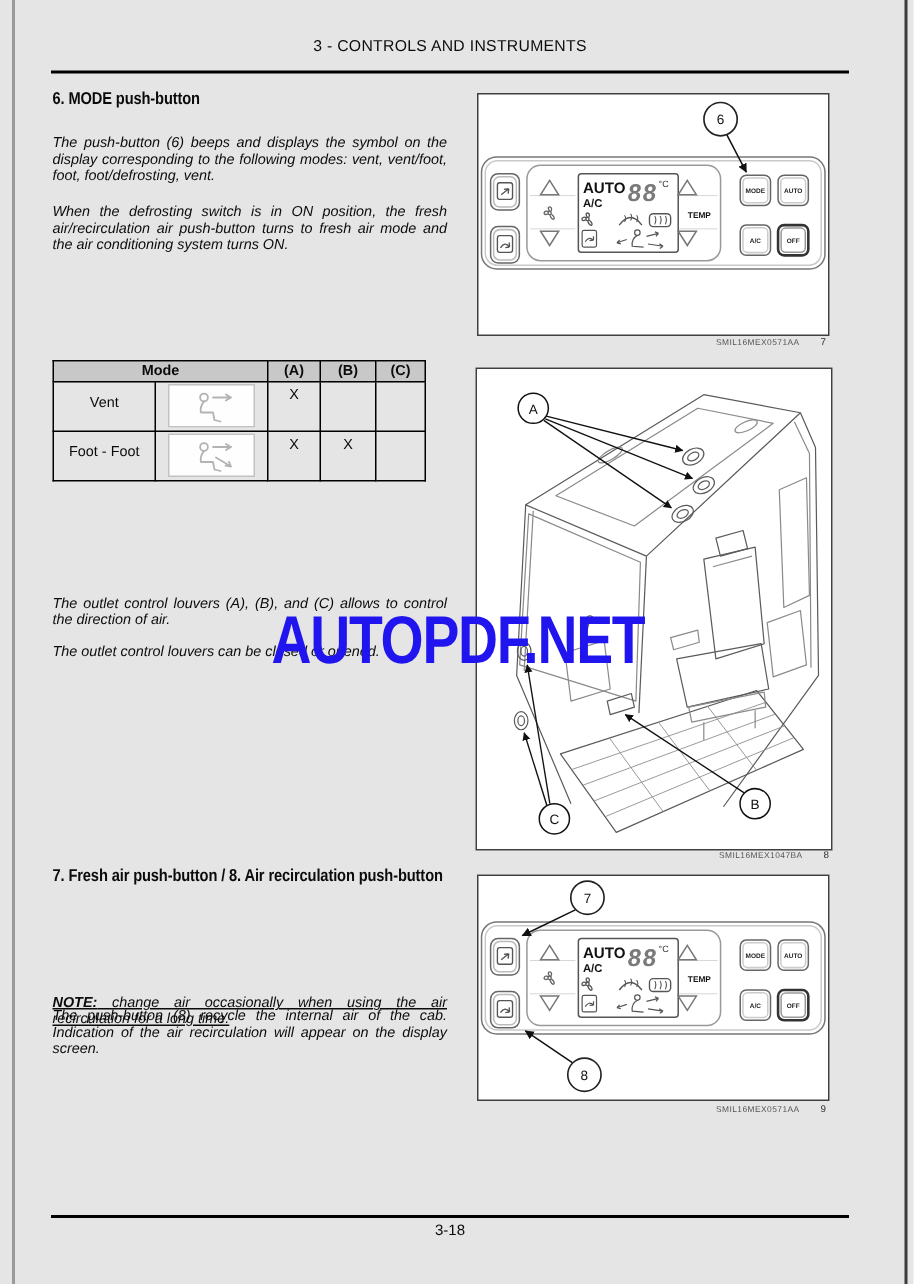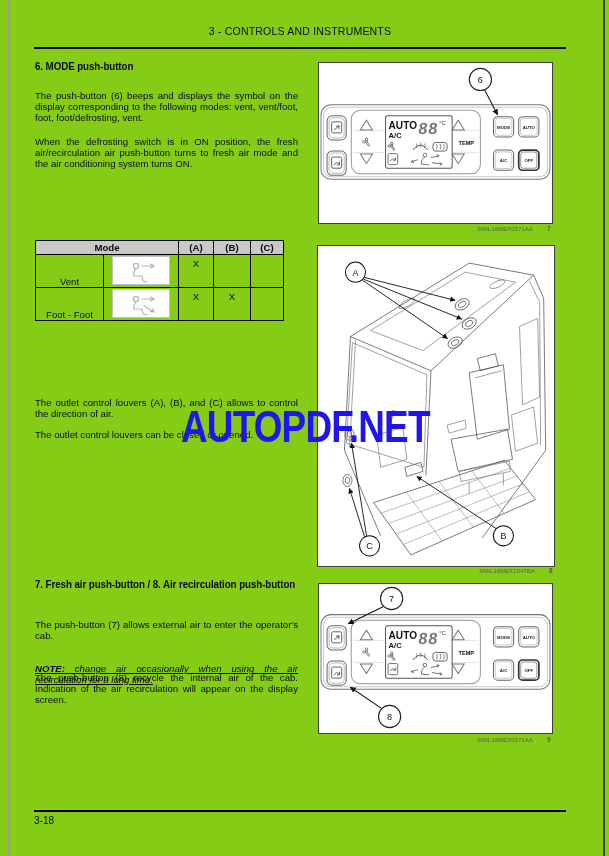--- a/index.html
+++ b/index.html
@@ -1,43 +1,43 @@
 <!DOCTYPE html>
 <html><head>
 <meta charset="utf-8">
 <style>
   html,body { margin:0; padding:0; background:#ffffff; }
-  #page { position:relative; width:609px; height:856px; background:#84cc16;
+  #page { position:relative; width:609px; height:856px; background:#e5e5e5;
           font-family:"Liberation Sans", sans-serif; color:#0b0b0b; overflow:hidden; }
 
   .edge-left  { position:absolute; left:8px;  top:0; width:2px; height:856px; background:#9a9a9a; }
   .edge-right { position:absolute; left:603px; top:0; width:2px; height:856px; background:#3c3c3c; }
 
   .header-title { position:absolute; top:25px; left:34px; width:532px; text-align:center;
                   font-size:10.5px; letter-spacing:0.2px; }
   .rule { position:absolute; left:34px; width:532px; height:2px; background:#000; }
   #header-rule { top:47px; }
   #footer-rule { top:810px; }
-  .footer-num { position:absolute; top:815px; left:34px; width:532px; text-align:left; font-size:10px; }
+  .footer-num { position:absolute; top:815px; left:34px; width:532px; text-align:center; font-size:10px; }
 
   .abs { position:absolute; }
   .colL { left:35px; width:263px; }
   .sec-heading { font-weight:bold; font-size:11.5px; margin:0; width:310px;
                  transform:scaleX(0.85); transform-origin:left top; line-height:14px; letter-spacing:-0.1px; }
-  .body-p { font-size:9.6px; line-height:11px; text-align:justify; margin:0; }
+  .body-p { font-size:9.6px; line-height:11px; text-align:justify; margin:0;font-style:italic; }
   .note-p { font-style:italic; }
   .note-lbl { font-weight:bold; font-style:italic; }
 
   .mode-table { position:absolute; left:35px; top:240px; width:248px; border-collapse:collapse;
                 table-layout:fixed; font-size:9.6px; }
   .mode-table th, .mode-table td { border:1px solid #000; padding:0; }
   .mode-table thead th { background:#c8c8c8; font-weight:bold; height:13px; font-size:9.6px; }
   .mode-table tr.r  { height:33px; }
   .mode-table tr.r4 { height:38px; }
-  td.lbl { text-align:center; vertical-align:top; padding-top:21px; }
+  td.lbl { text-align:center; vertical-align:top; padding-top:8px; }
   td.ico { text-align:center; vertical-align:middle; }
   td.xc  { text-align:center; vertical-align:top; padding-top:3px; }
   .icon-box { display:inline-flex; align-items:center; justify-content:center;
               width:56px; height:27px; border:1px solid #c2c2c2; background:#fefefe; }
 
   .figure { position:absolute; border:1px solid #3f3f3f; background:#fff; }
   #fig7 { left:318px; top:62px;  width:233px; height:160px; }
   #fig8 { left:317px; top:245px; width:236px; height:320px; }
   #fig9 { left:318px; top:583px; width:233px; height:149px; }
   .figure svg { display:block; width:100%; height:100%; }
@@ -118,21 +118,20 @@
         <td class="xc">X</td>
         <td class="xc"></td>
       </tr>
     </tbody>
   </table>
 
   <p class="abs colL body-p" style="top:429px;">The outlet control louvers can be closed or opened.</p>
   <p class="abs colL body-p" style="top:397px;">The outlet control louvers (A), (B), and (C) allows to control the direction of air.</p>
 
   <h2 class="abs colL sec-heading" style="top:577px;">7. Fresh air push-button / 8. Air recirculation push-button</h2>
-  <p class="abs colL body-p" style="top:619px;">The push-button (7) allows external air to enter the operator's cab.</p>
   <p class="abs colL body-p" style="top:672px;">The push-button (8) recycle the internal air of the cab. Indication of the air recirculation will appear on the display screen.</p>
   <p class="abs colL body-p note-p" style="top:663px;text-decoration:underline;"><span class="note-lbl">NOTE:</span> <span>change air occasionally when using the air recirculation for a long time.</span></p>
 
   <div class="figure" id="fig7">
     <svg viewBox="0 0 231 158">
       <defs>
           <marker id="ah7" markerWidth="7" markerHeight="7" refX="5.5" refY="3" orient="auto">
             <path d="M0,0 L6,3 L0,6 Z" fill="#111"></path>
           </marker>
         </defs>

